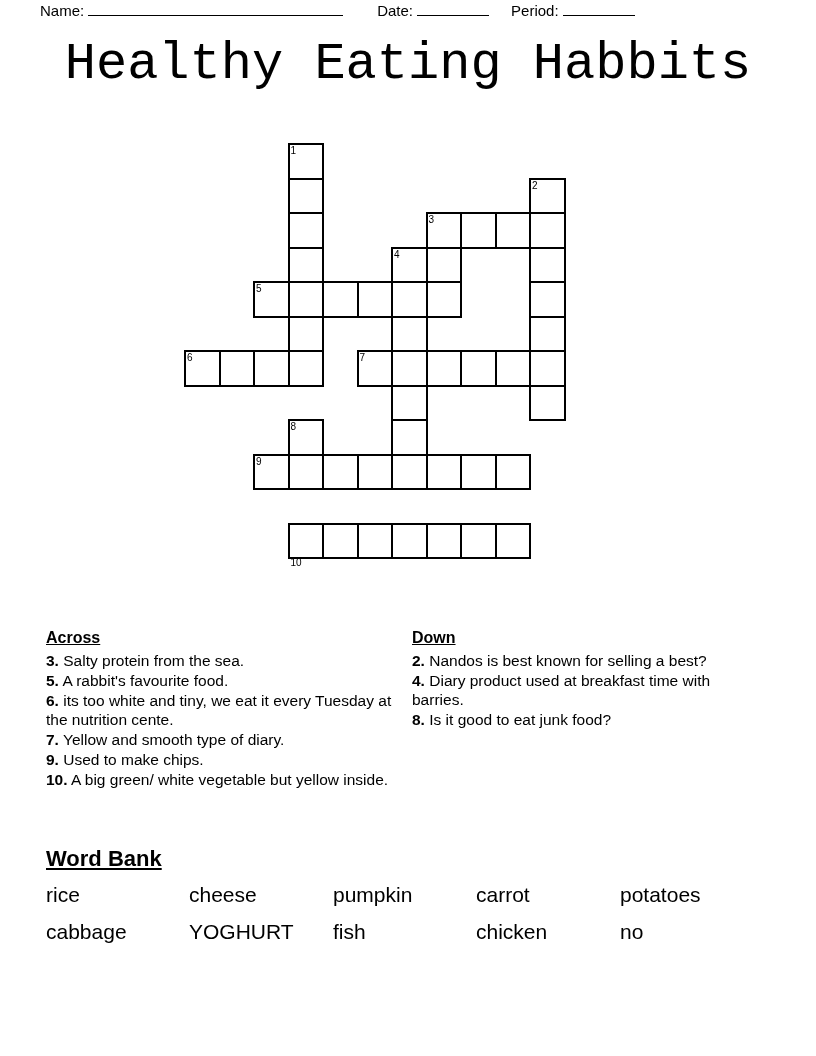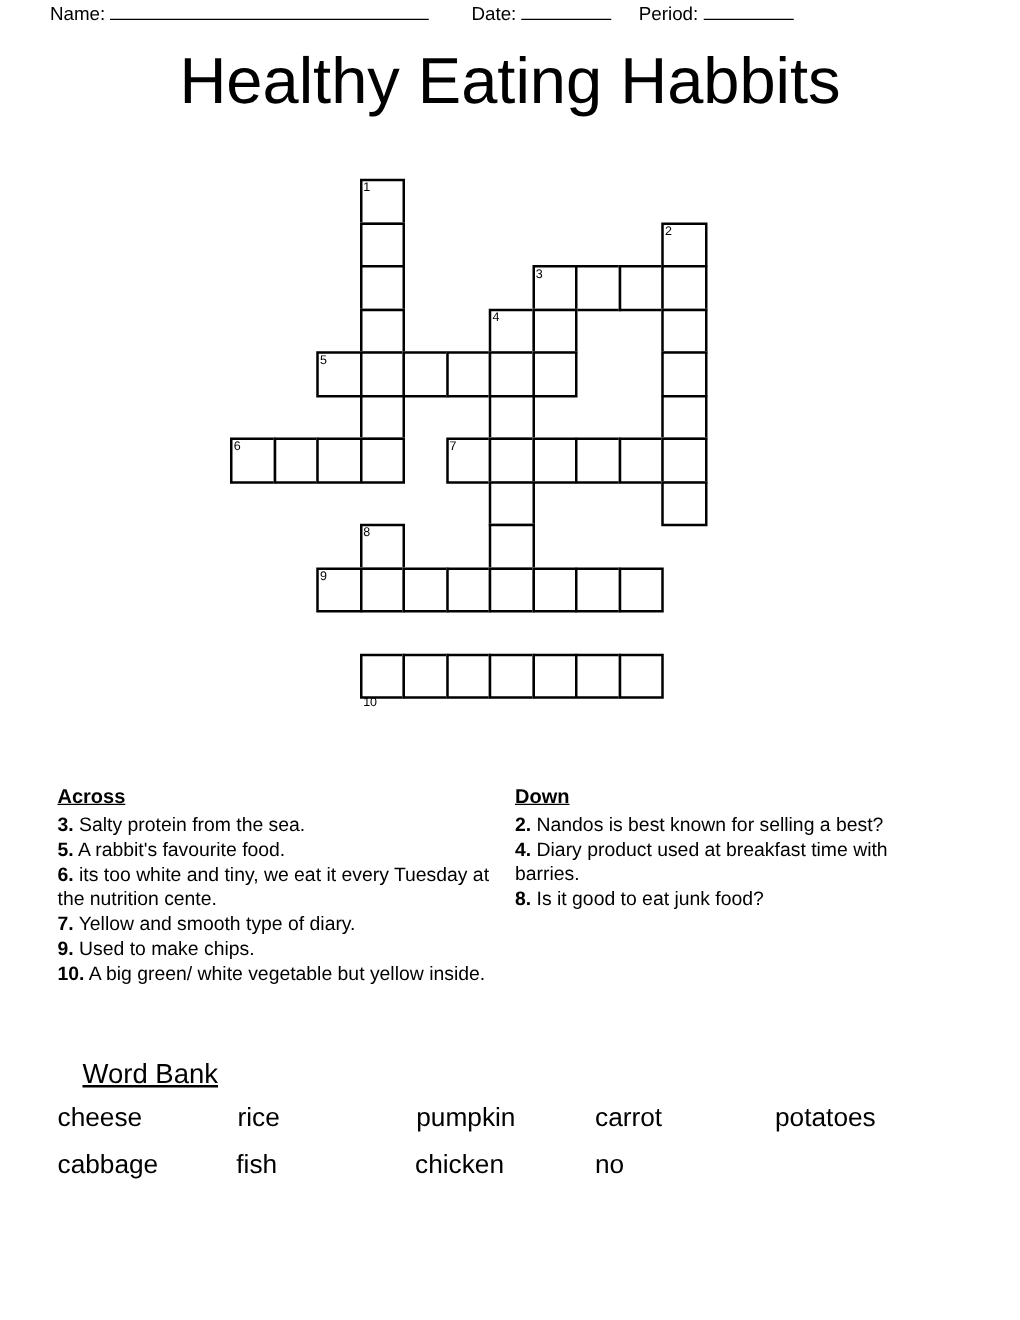--- a/index.html
+++ b/index.html
@@ -45,21 +45,21 @@
   .puzzle-title {
     position: absolute;
     left: 0;
     top: 34px;
     width: 816px;
     text-align: center;
     font-size: 52px;
     font-weight: normal;
     letter-spacing: 0px;
     line-height: 62px;
-    font-family: Liberation Sans, sans-serif;
+    font-family: Liberation Mono, monospace;
   }
 
   
   #grid-wrap {
     position: absolute;
     left: 0;
     top: 0;
     width: 816px;
     height: 600px;
   }
@@ -99,24 +99,23 @@
     margin: 0 0 1px 0;
   }
   .clue-item b { font-weight: bold; }
 
   
   .wb-head {
     position: absolute;
     left: 46px;
     top: 845px;
     font-size: 22px;
-    font-weight: normal;
+    font-weight: bold;
     text-decoration: underline;
     line-height: 28px;
-    margin-left: 20px;
   }
   .wb-grid {
     position: absolute;
     left: 46px;
     top: 882px;
     width: 730px;
   }
   .wb-row {
     display: flex;
     height: 37px;
@@ -230,25 +229,26 @@
   <div id="down-list">
       <div class="clue-item"><b>2.</b><span> Nandos is best known for selling a best?</span></div>
       <div class="clue-item"><b>4.</b><span> Diary product used at breakfast time with barries.</span></div>
       <div class="clue-item"><b>8.</b><span> Is it good to eat junk food?</span></div>
     </div>
 </div>
 
 <div class="wb-head">Word Bank</div>
 <div class="wb-grid" id="word-bank-grid">
     <div class="wb-row">
+      <span class="wb-word wb-c0">rice</span>
       <span class="wb-word wb-c1">cheese</span>
-      <span class="wb-word wb-c0">rice</span>
       <span class="wb-word wb-c2">pumpkin</span>
       <span class="wb-word wb-c3">carrot</span>
       <span class="wb-word wb-c4">potatoes</span>
     </div>
     <div class="wb-row">
       <span class="wb-word wb-c0">cabbage</span>
+      <span class="wb-word wb-c1">YOGHURT</span>
       <span class="wb-word wb-c2">fish</span>
       <span class="wb-word wb-c3">chicken</span>
       <span class="wb-word wb-c4">no</span>
     </div>
   </div>
 
 </body></html>

